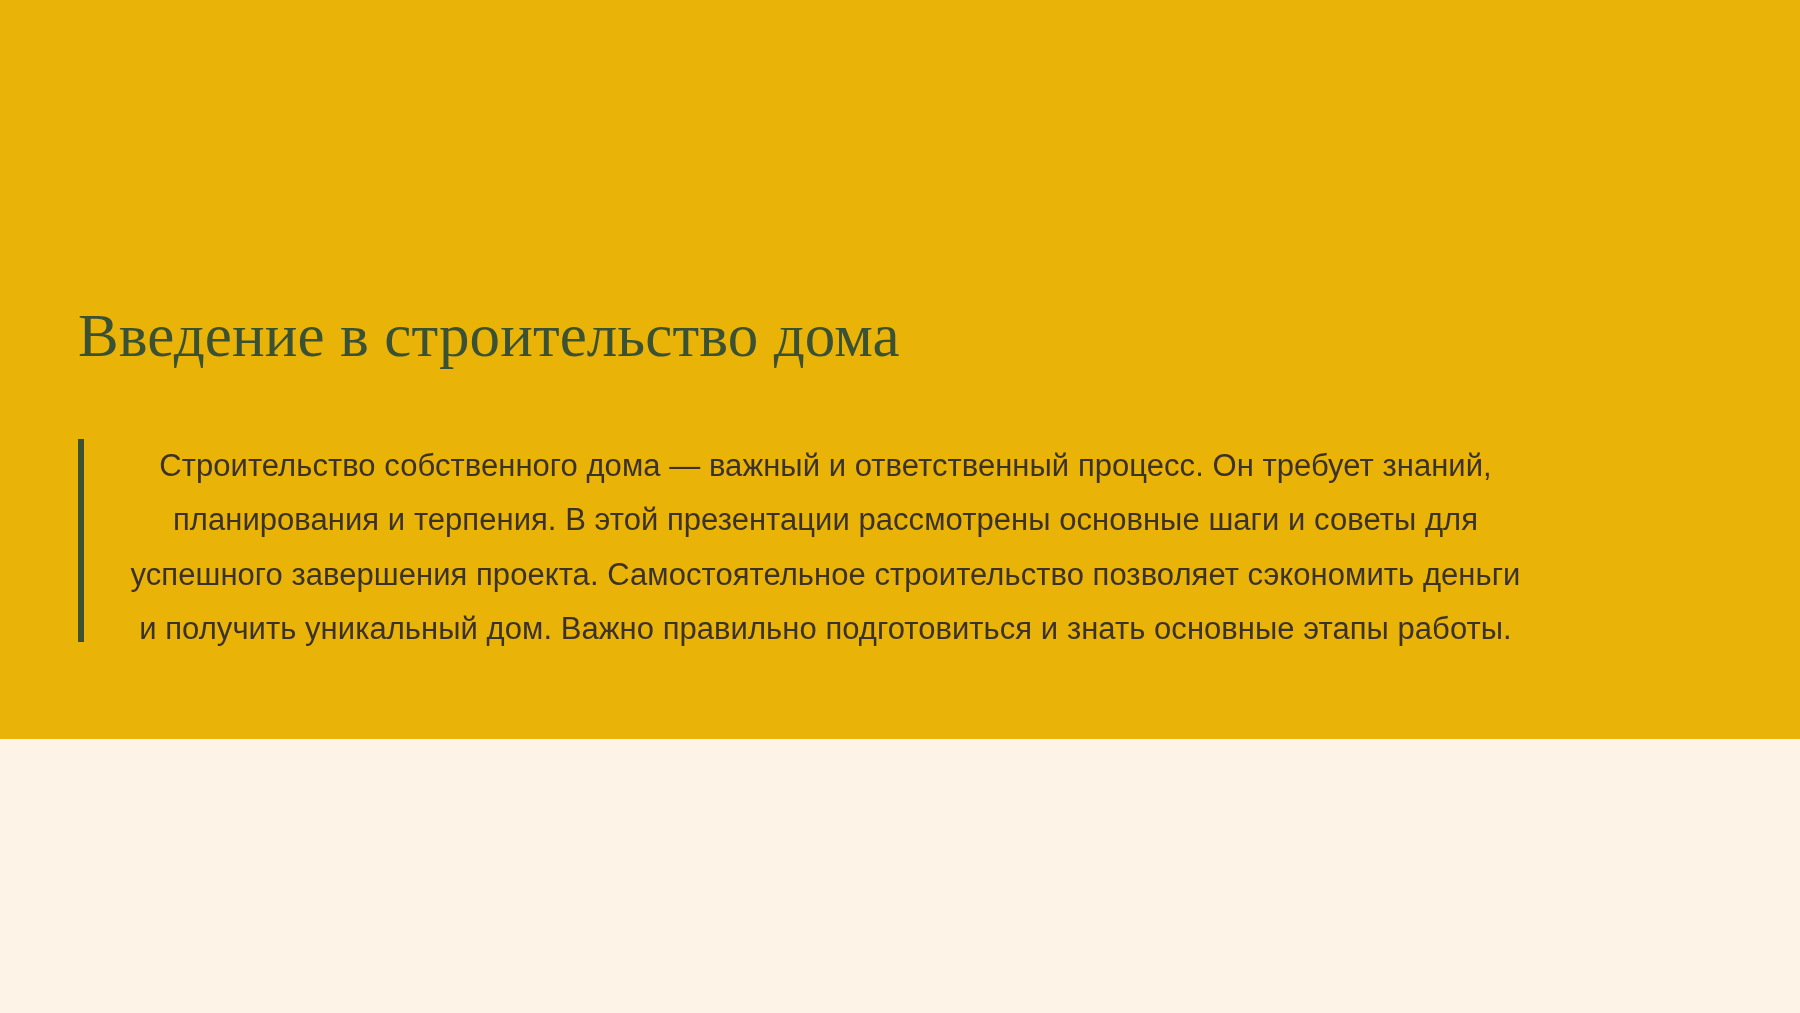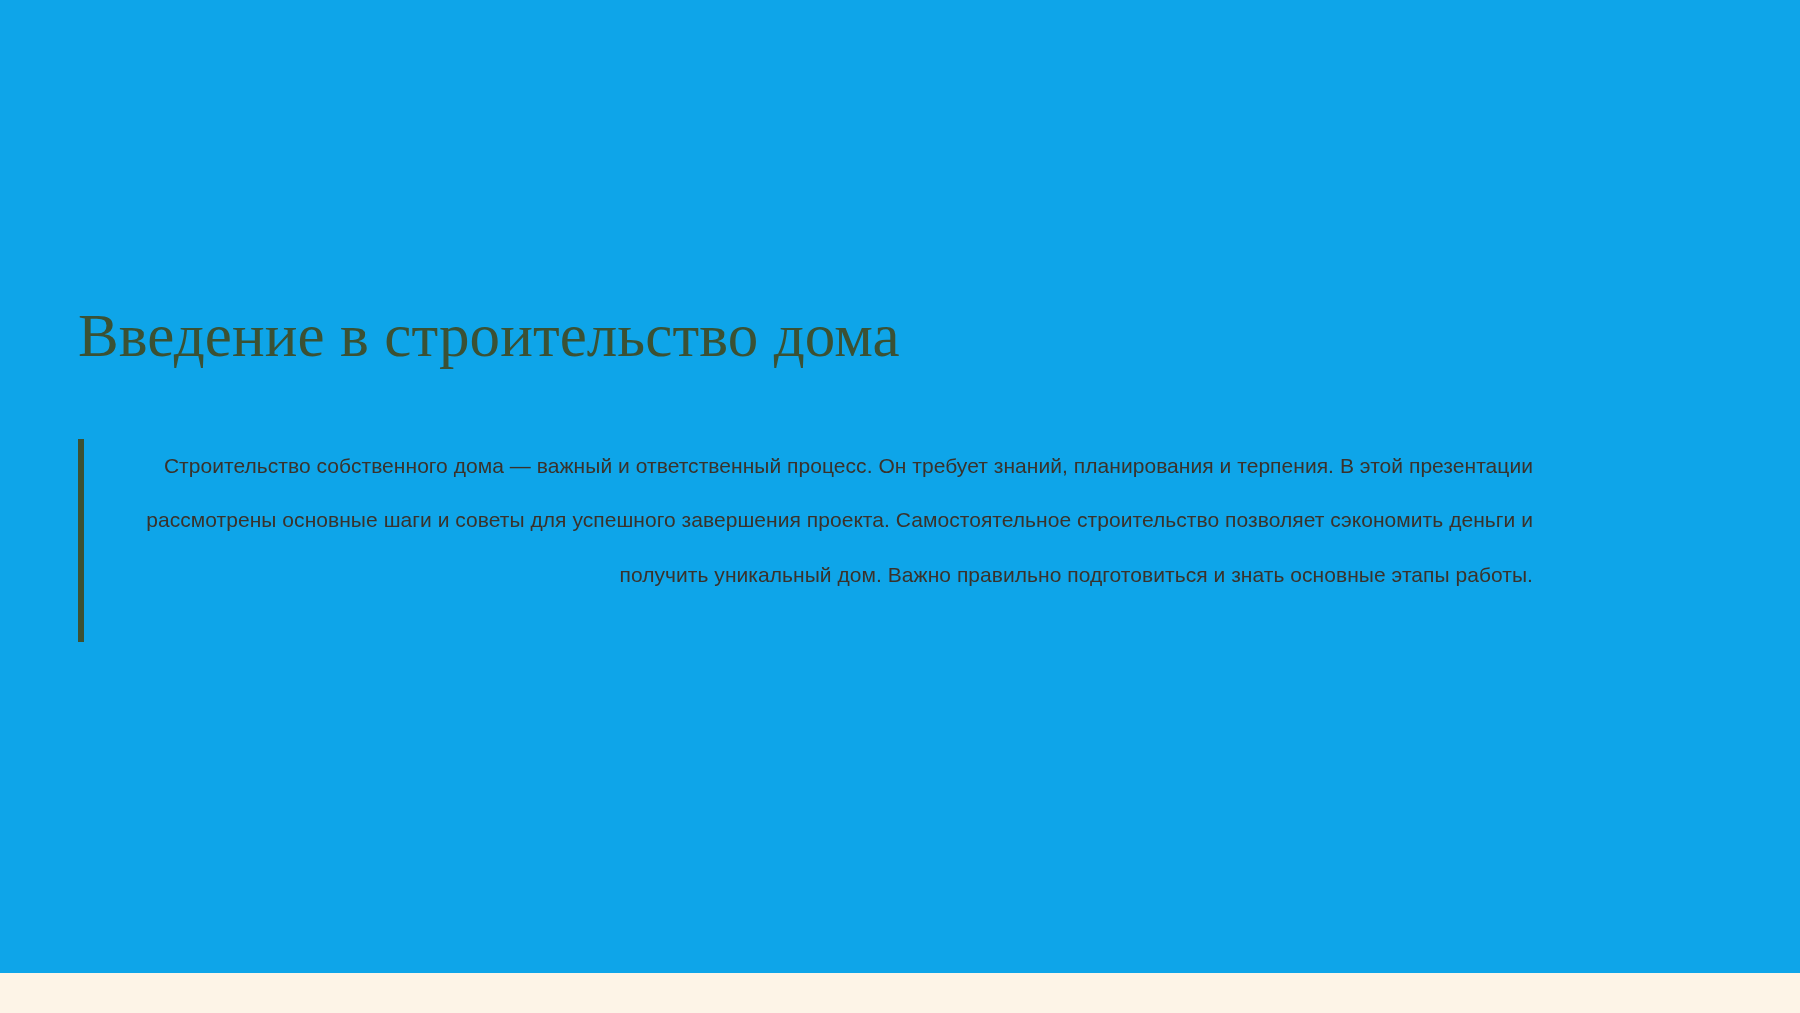--- a/index.html
+++ b/index.html
@@ -12,22 +12,22 @@
     width: 1800px;
     height: 1013px;
     overflow: hidden;
     font-family: "Liberation Sans", sans-serif;
     background: #fdf4e7;
   }
 
   .slide {
     position: relative;
     width: 1800px;
-    height: 973px;
-    background: #0ea5e9;
+    height: 739px;
+    background: #eab308;
     box-sizing: border-box;
   }
 
   .slide-content {
     position: absolute;
     left: 78px;
     top: 300px;
     width: 1640px;
   }
 
@@ -53,27 +53,27 @@
     position: absolute;
     left: 0;
     top: 0;
     width: 6px;
     height: 203px;
     background: #3d5132;
   }
 
   .body-text {
     font-family: "Liberation Sans", "DejaVu Sans", sans-serif;
-    font-size: 21px;
+    font-size: 31px;
     font-weight: 400;
     line-height: 54.5px;
     color: #3a322b;
     margin: 0;
     max-width: 1415px;
-    text-align: right;
+    text-align: center;
     letter-spacing: 0.05px;
   }
 </style>
 </head>
 <body>
 
 <div class="slide">
 
   <div class="slide-content">
 

